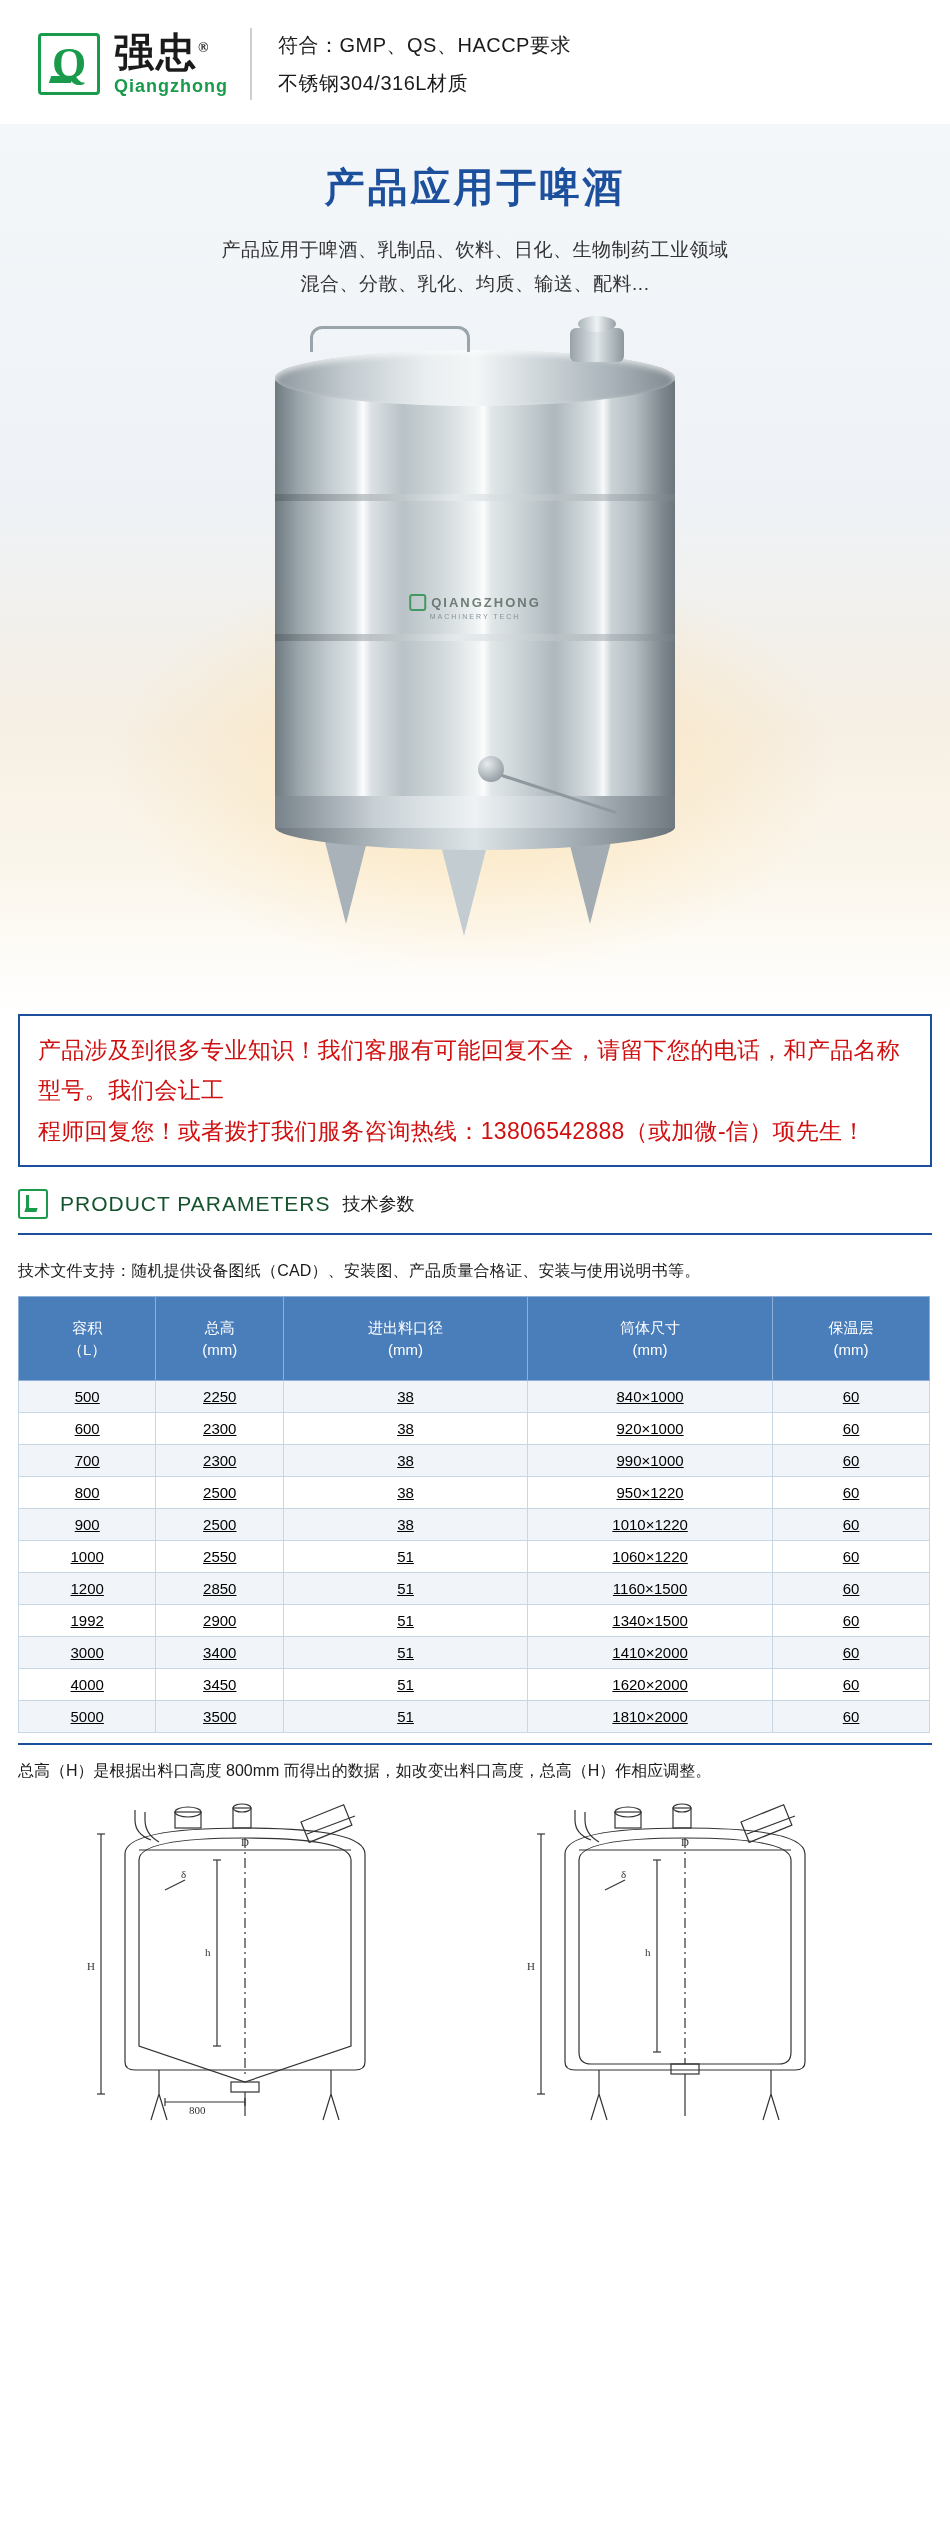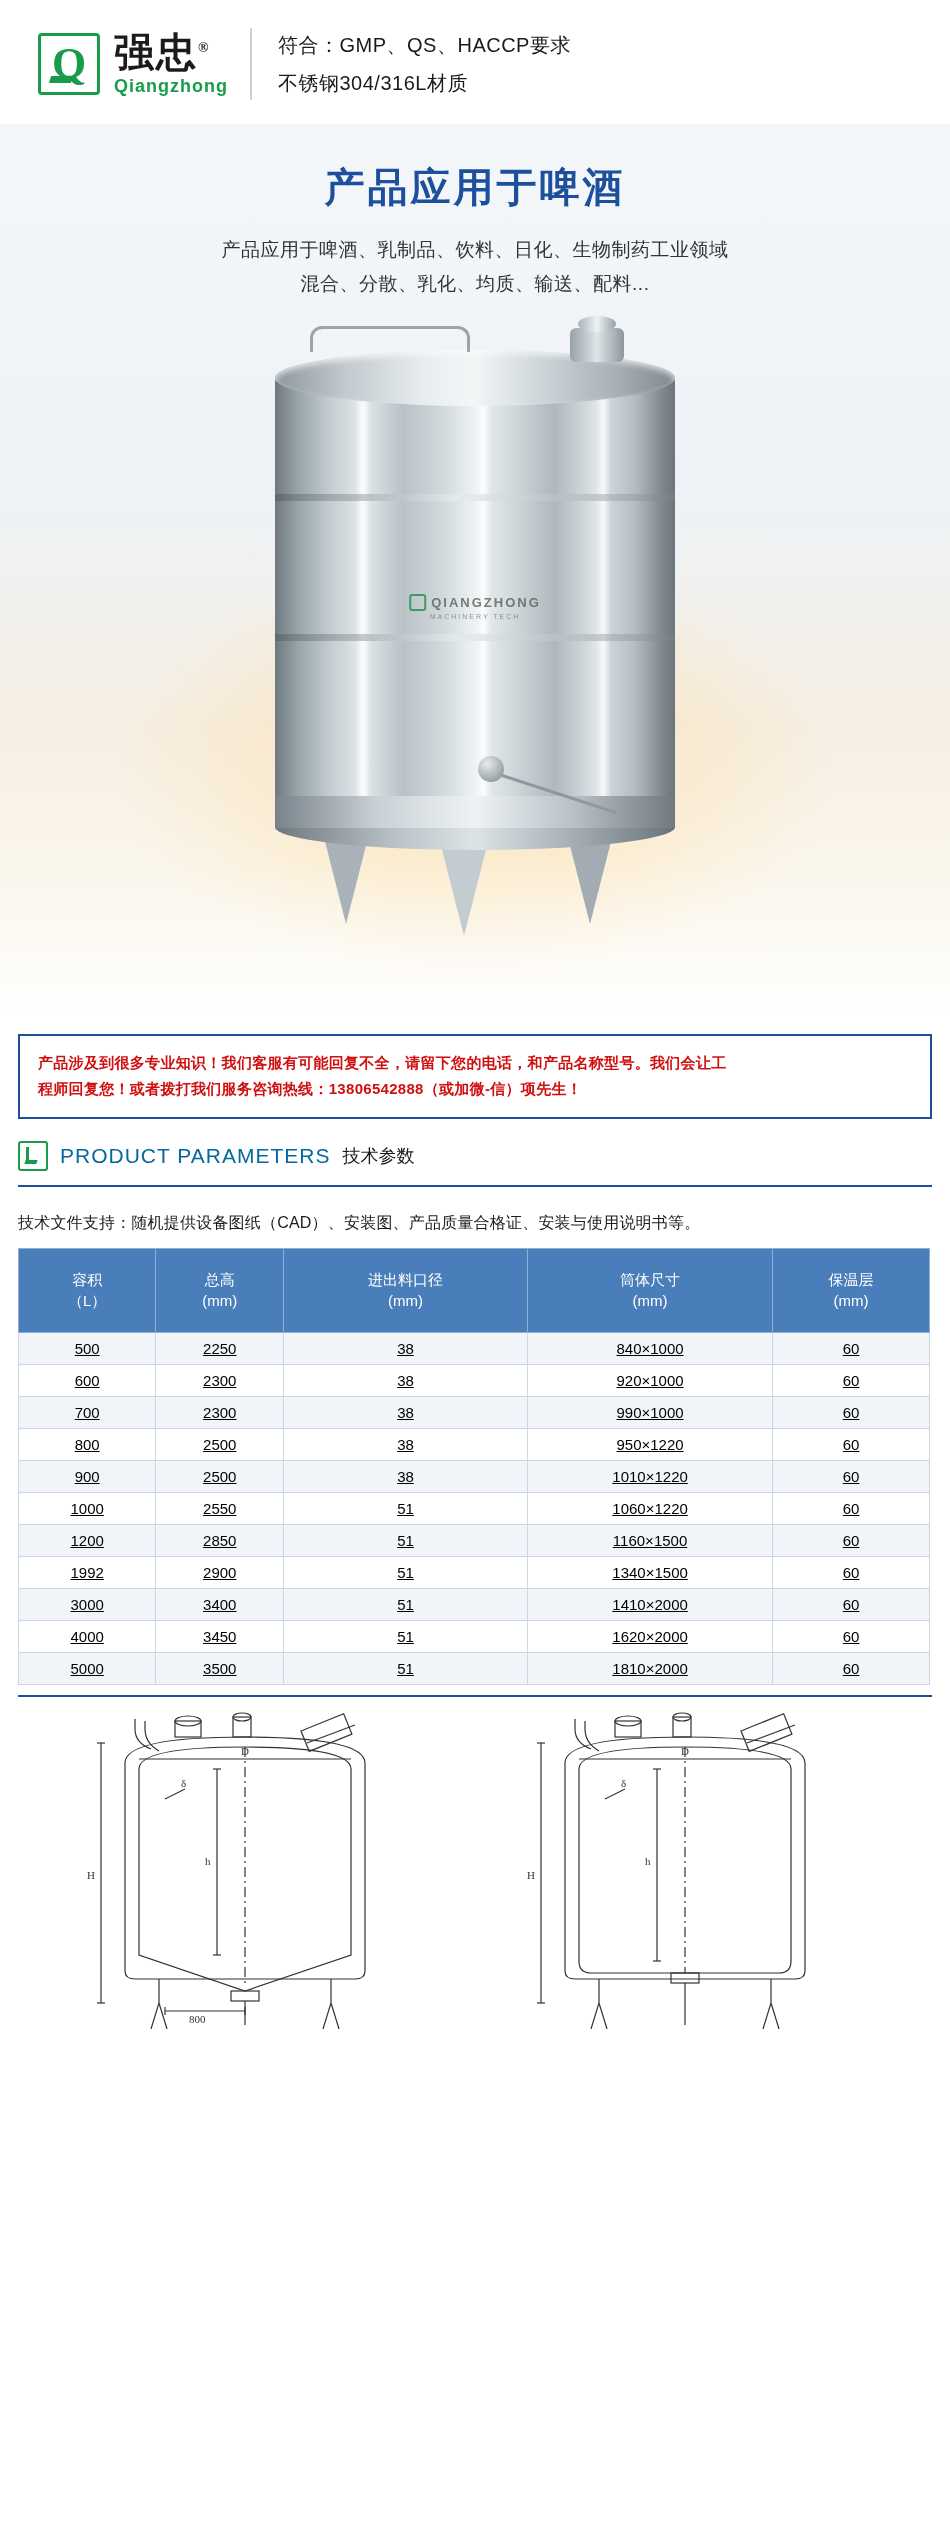--- a/index.html
+++ b/index.html
@@ -215,28 +215,27 @@
     position: absolute;
     left: 262px; top: 470px;
     width: 120px; height: 3px;
     background: #8e989e;
     transform: rotate(18deg);
     transform-origin: left center;
   }
 
   
   .notice {
-    margin: 20px 18px 0 18px;
+    margin: 0 18px 0 18px;
     border: 2px solid #1c4f9c;
     padding: 14px 18px;
     color: #d01010;
-    font-size: 15px;
+    font-size: 23px;
     line-height: 1.75;
     letter-spacing: 0.3px;
-    font-weight: bold;
   }
 
   
   .section-head {
     display: flex;
     align-items: center;
     padding: 22px 18px 10px 18px;
   }
   .sh-icon {
     width: 30px; height: 30px;
@@ -256,21 +255,21 @@
   }
   .sh-icon:before {
     content: "";
     position: absolute;
     left: 6px; top: 4px;
     width: 3px; height: 13px;
     background: #1a9b4c;
   }
   .sh-en {
     font-size: 21px;
-    color: #0369a1;
+    color: #14532d;
     letter-spacing: 1px;
     font-weight: 500;
     margin-right: 12px;
   }
   .sh-cn {
     font-size: 18px;
     color: #1b1b1b;
   }
   .rule {
     height: 2px;
@@ -499,20 +498,21 @@
           <td>3500</td>
           <td>51</td>
           <td>1810×2000</td>
           <td>60</td>
         </tr>
       </tbody>
   </table>
 
   <div class="rule"></div>
 
+  <div class="struct-note">总高（H）是根据出料口高度 800mm 而得出的数据，如改变出料口高度，总高（H）作相应调整。</div>
 
   <div class="drawing-wrap">
 
     <svg class="drawing" width="400" height="330" viewBox="0 0 400 330">
       <g fill="none" stroke="#333" stroke-width="1.2">
 
         <path d="M70,60 L70,268 Q70,276 80,276 L300,276 Q310,276 310,268 L310,60"></path>
         <path d="M70,60 Q70,34 190,34 Q310,34 310,60"></path>
 
         <path d="M84,66 L84,252 L190,288 L296,252 L296,66"></path>

